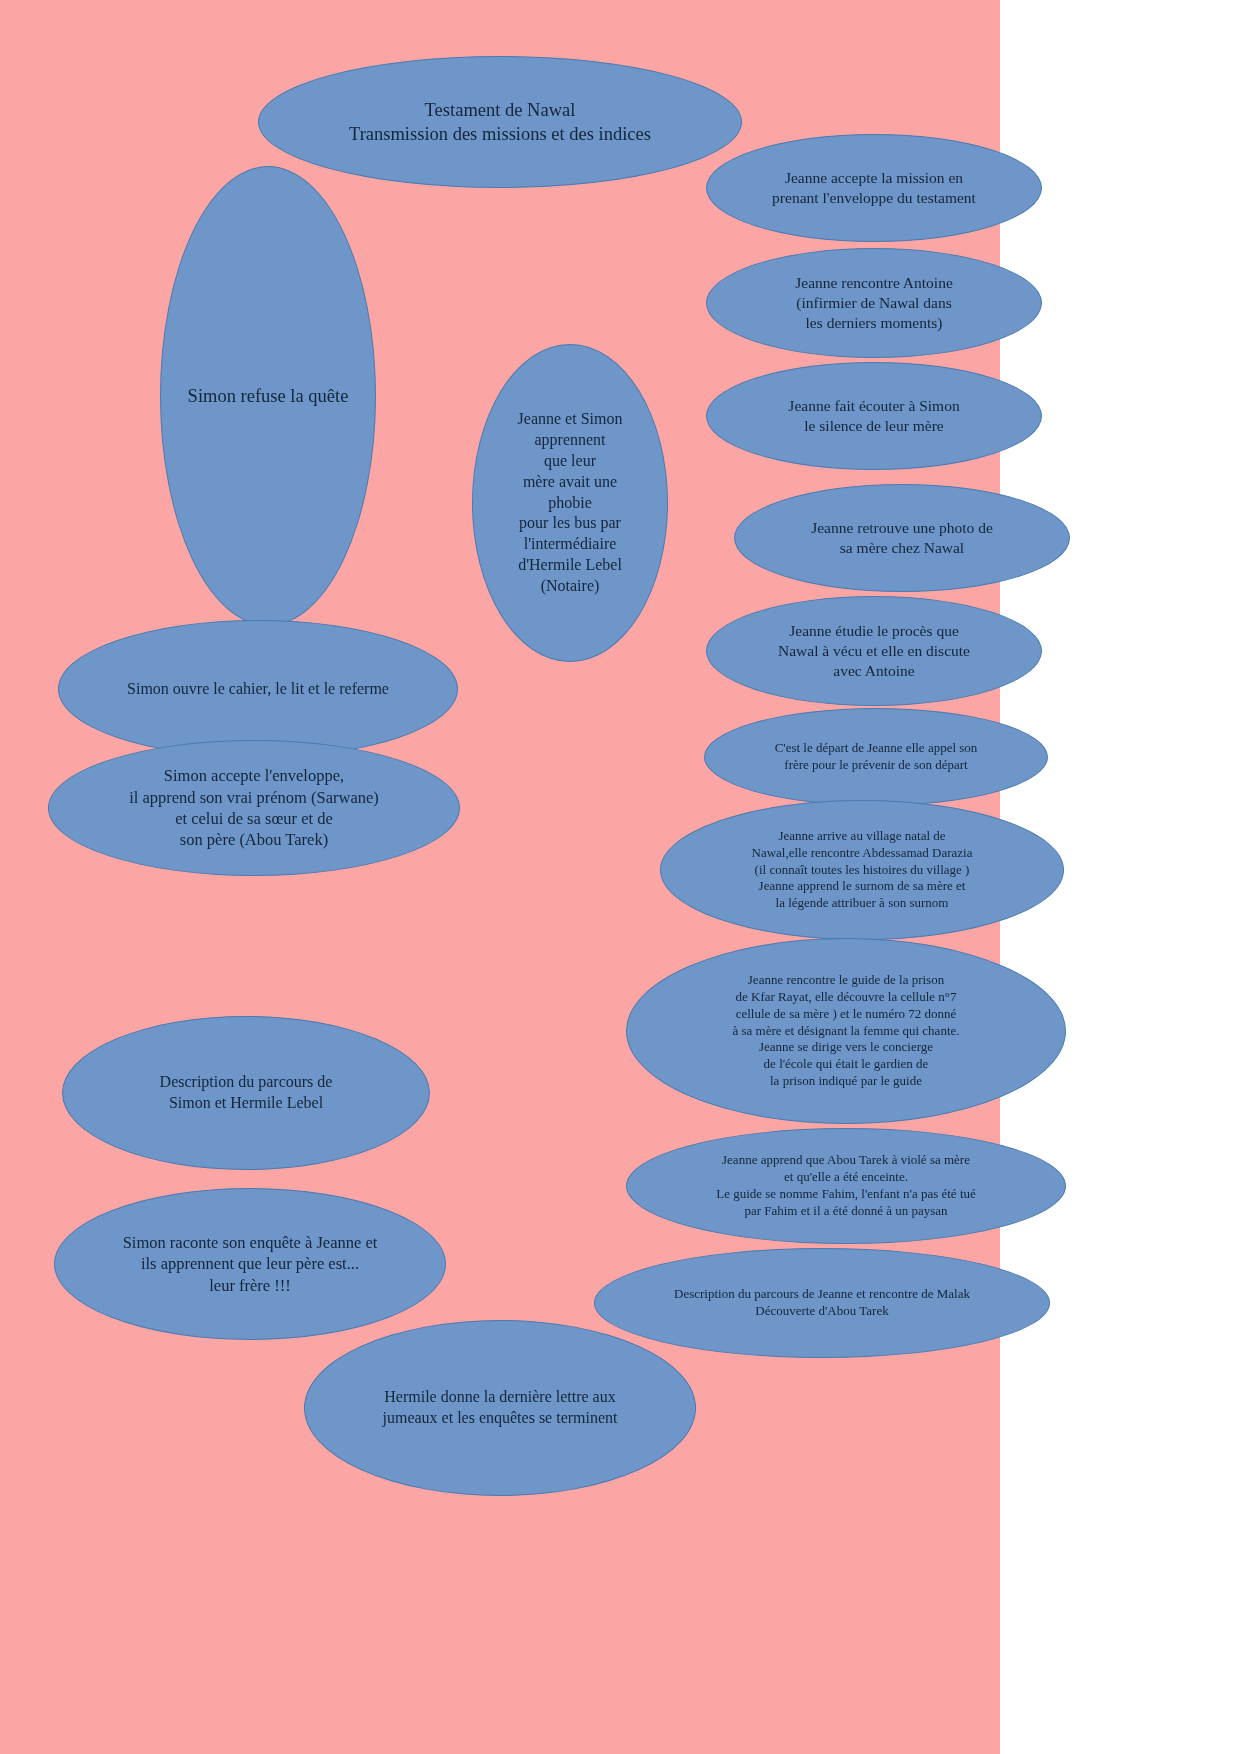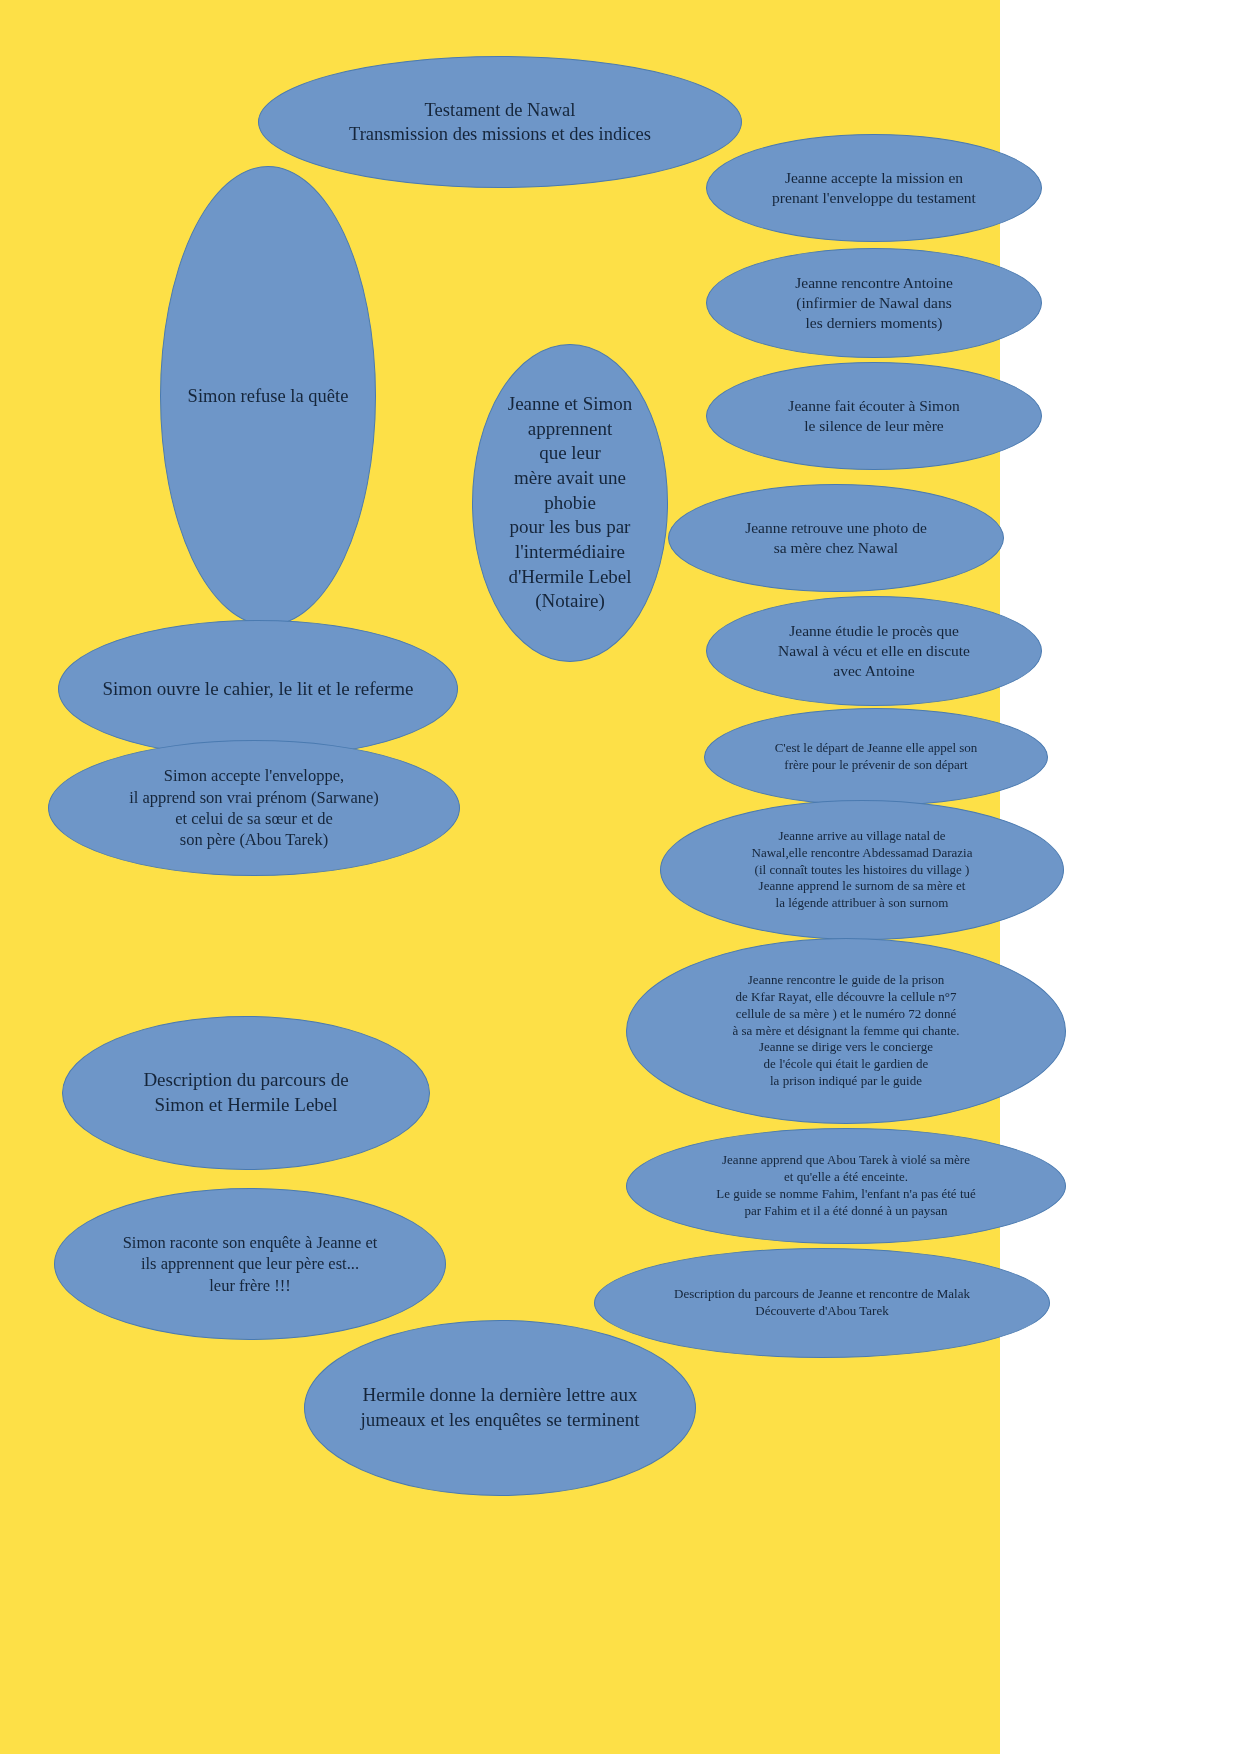--- a/index.html
+++ b/index.html
@@ -13,21 +13,21 @@
     height: 1754px;
     position: relative;
     overflow: hidden;
     font-family: "Liberation Serif", "DejaVu Serif", serif;
   }
   #canvas {
     position: absolute;
     left: 0; top: 0;
     width: 1000px;
     height: 1754px;
-    background: #fde047;
+    background: #fca5a5;
   }
   .node {
     position: absolute;
     box-sizing: border-box;
     border-radius: 50%;
     background: #6e96c8;
     border: 1px solid #4a7ab0;
     display: flex;
     align-items: center;
     justify-content: center;
@@ -37,21 +37,21 @@
     padding: 0 6px;
   }
   .node .label {
     display: block;
     width: 100%;
     white-space: pre-line;
   }
   .fs14 { font-size: 13px; }
   .fs15 { font-size: 15.5px; }
   .fs16 { font-size: 16.5px; font-family: Liberation Serif, serif; }
-  .fs17 { font-size: 19px; }
+  .fs17 { font-size: 16px; }
   .fs18 { font-size: 18.5px; }
 
   
   .z1 { z-index: 1; }
   .z2 { z-index: 2; }
   .z3 { z-index: 3; }
   .textop { position: relative; z-index: 5; }
 </style>
 </head>
 <body>
@@ -111,21 +111,21 @@
     <span class="label textop">Jeanne rencontre Antoine
 (infirmier de Nawal dans
 les derniers moments)</span>
   </div>
 
   <div class="node fs15 z1" style="left:706px; top:362px; width:336px; height:108px;">
     <span class="label textop">Jeanne fait écouter à Simon
 le silence de leur mère</span>
   </div>
 
-  <div class="node fs15 z1" style="left:668px; top:484px; width:336px; height:108px;">
+  <div class="node fs15 z1" style="left:734px; top:484px; width:336px; height:108px;">
     <span class="label textop">Jeanne retrouve une photo de
 sa mère chez Nawal</span>
   </div>
 
   <div class="node fs15 z1" style="left:706px; top:596px; width:336px; height:110px;">
     <span class="label textop">Jeanne étudie le procès que
 Nawal à vécu et elle en discute
 avec Antoine</span>
   </div>
 

